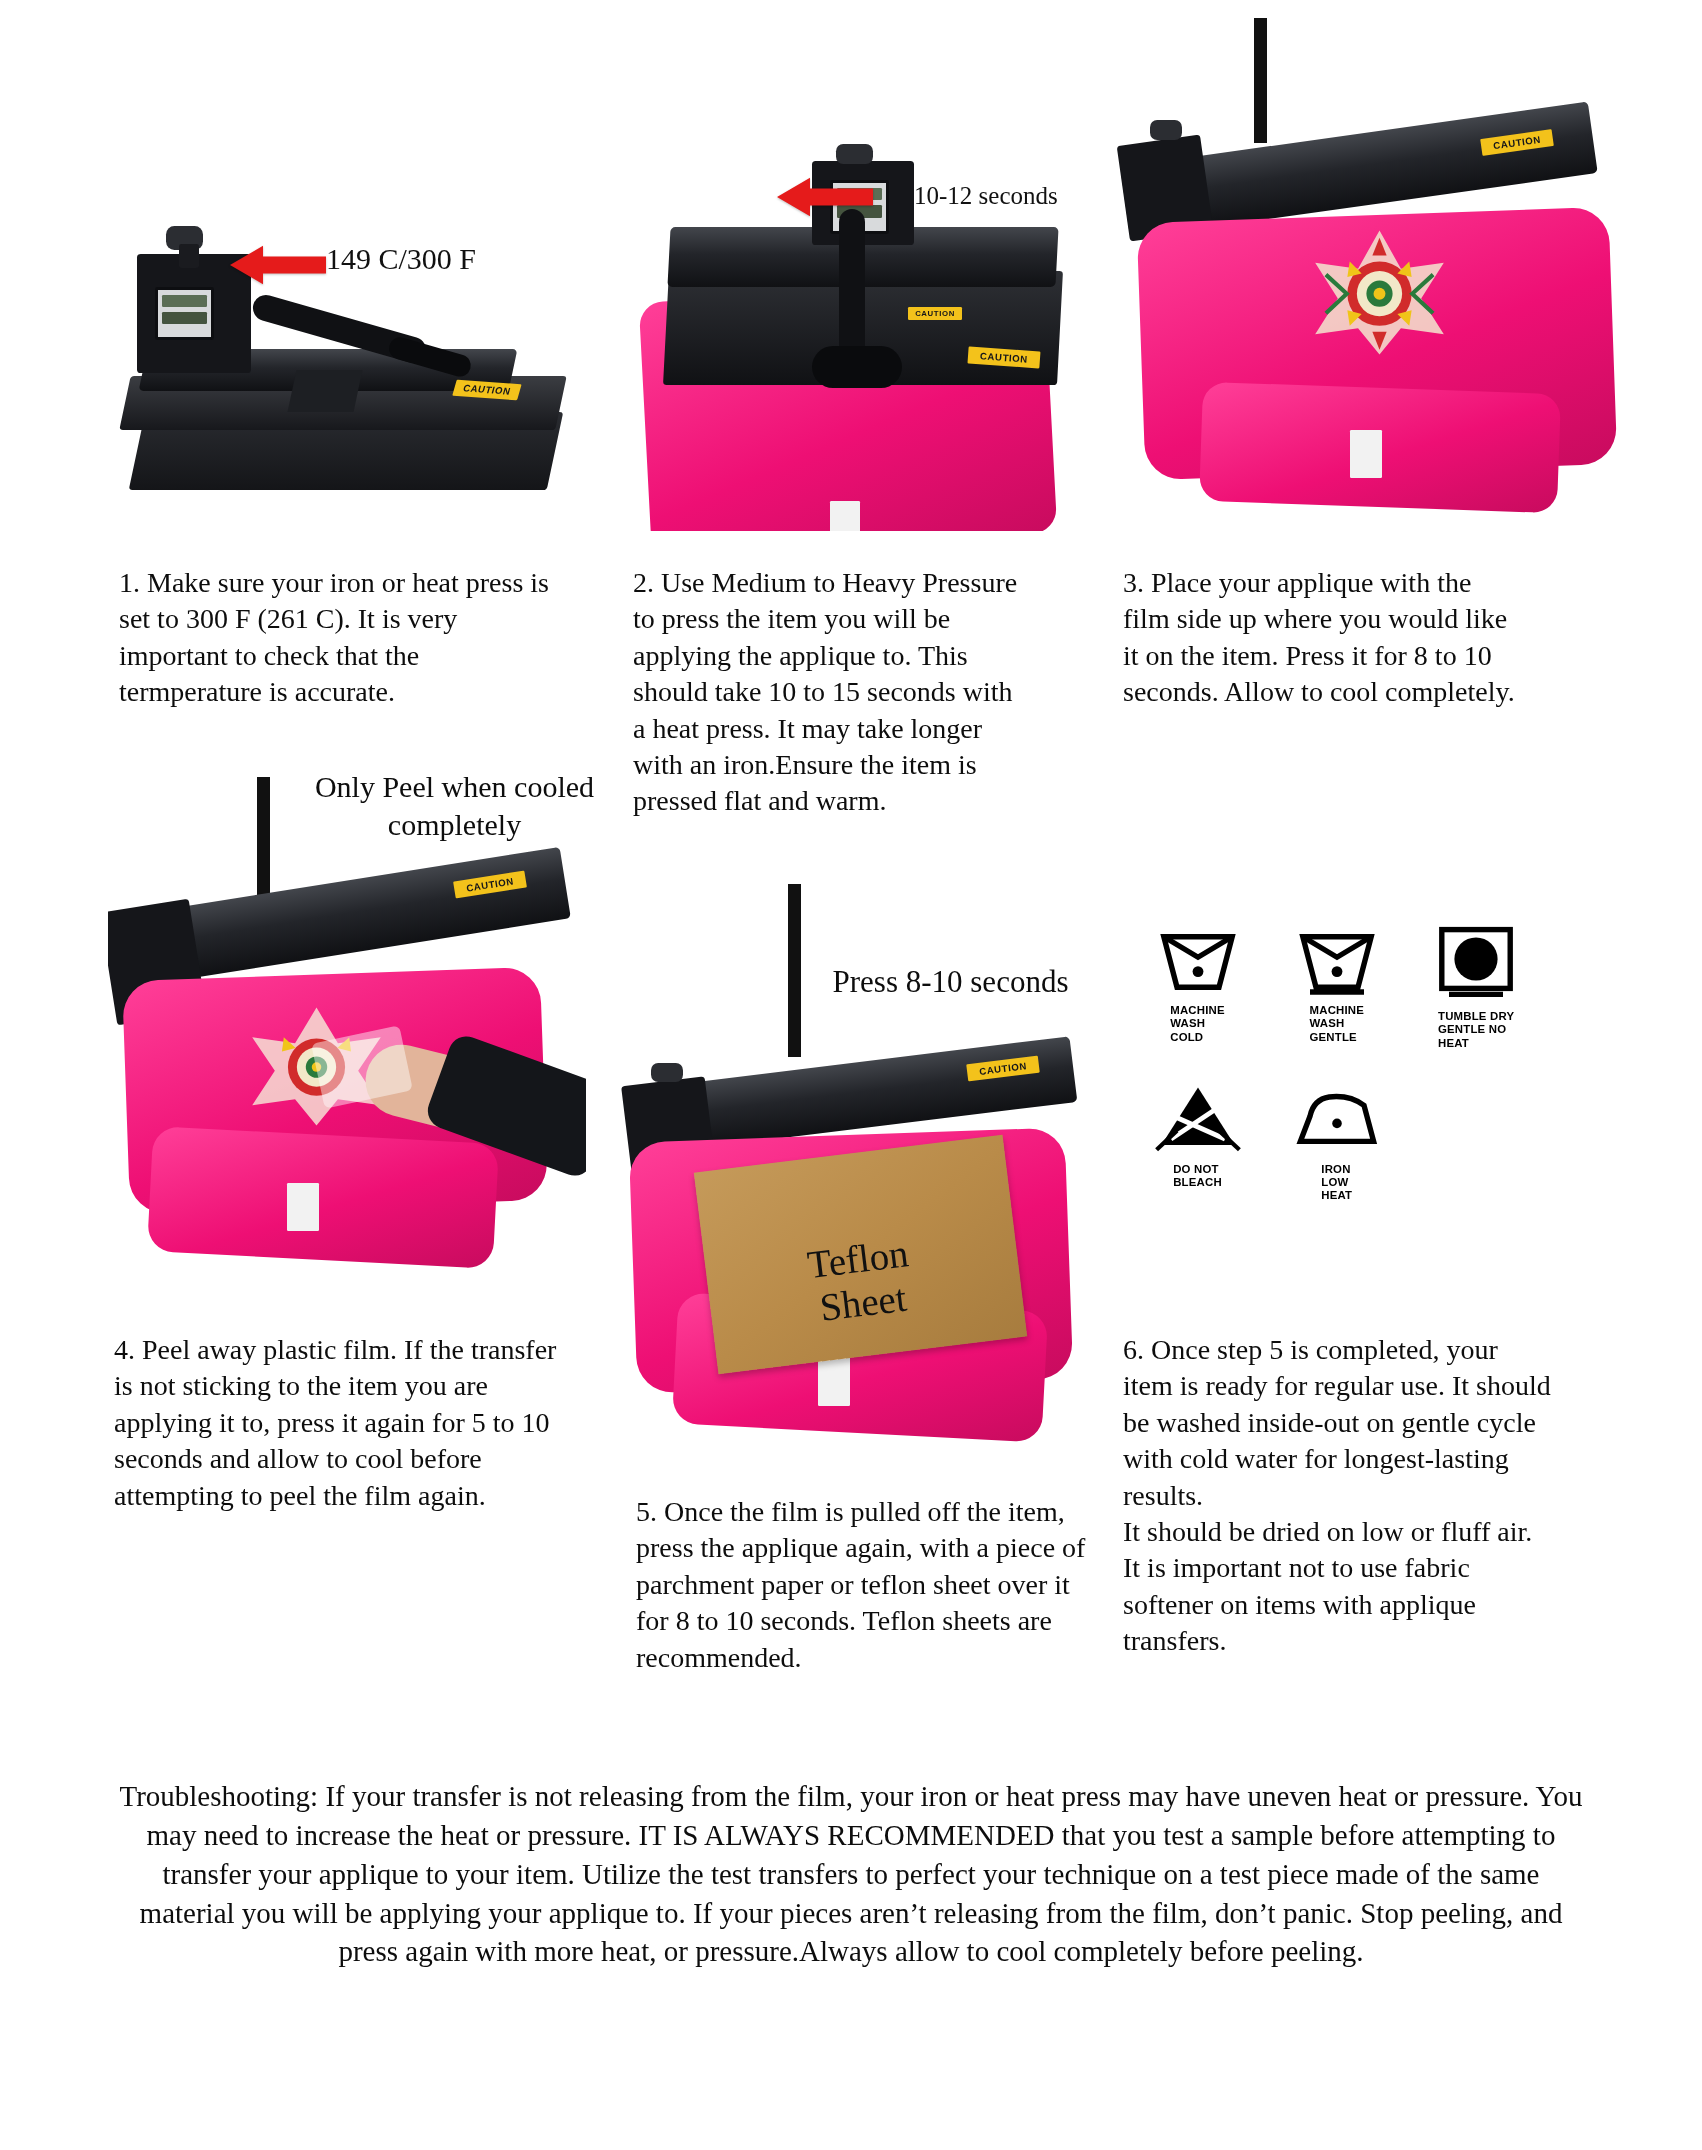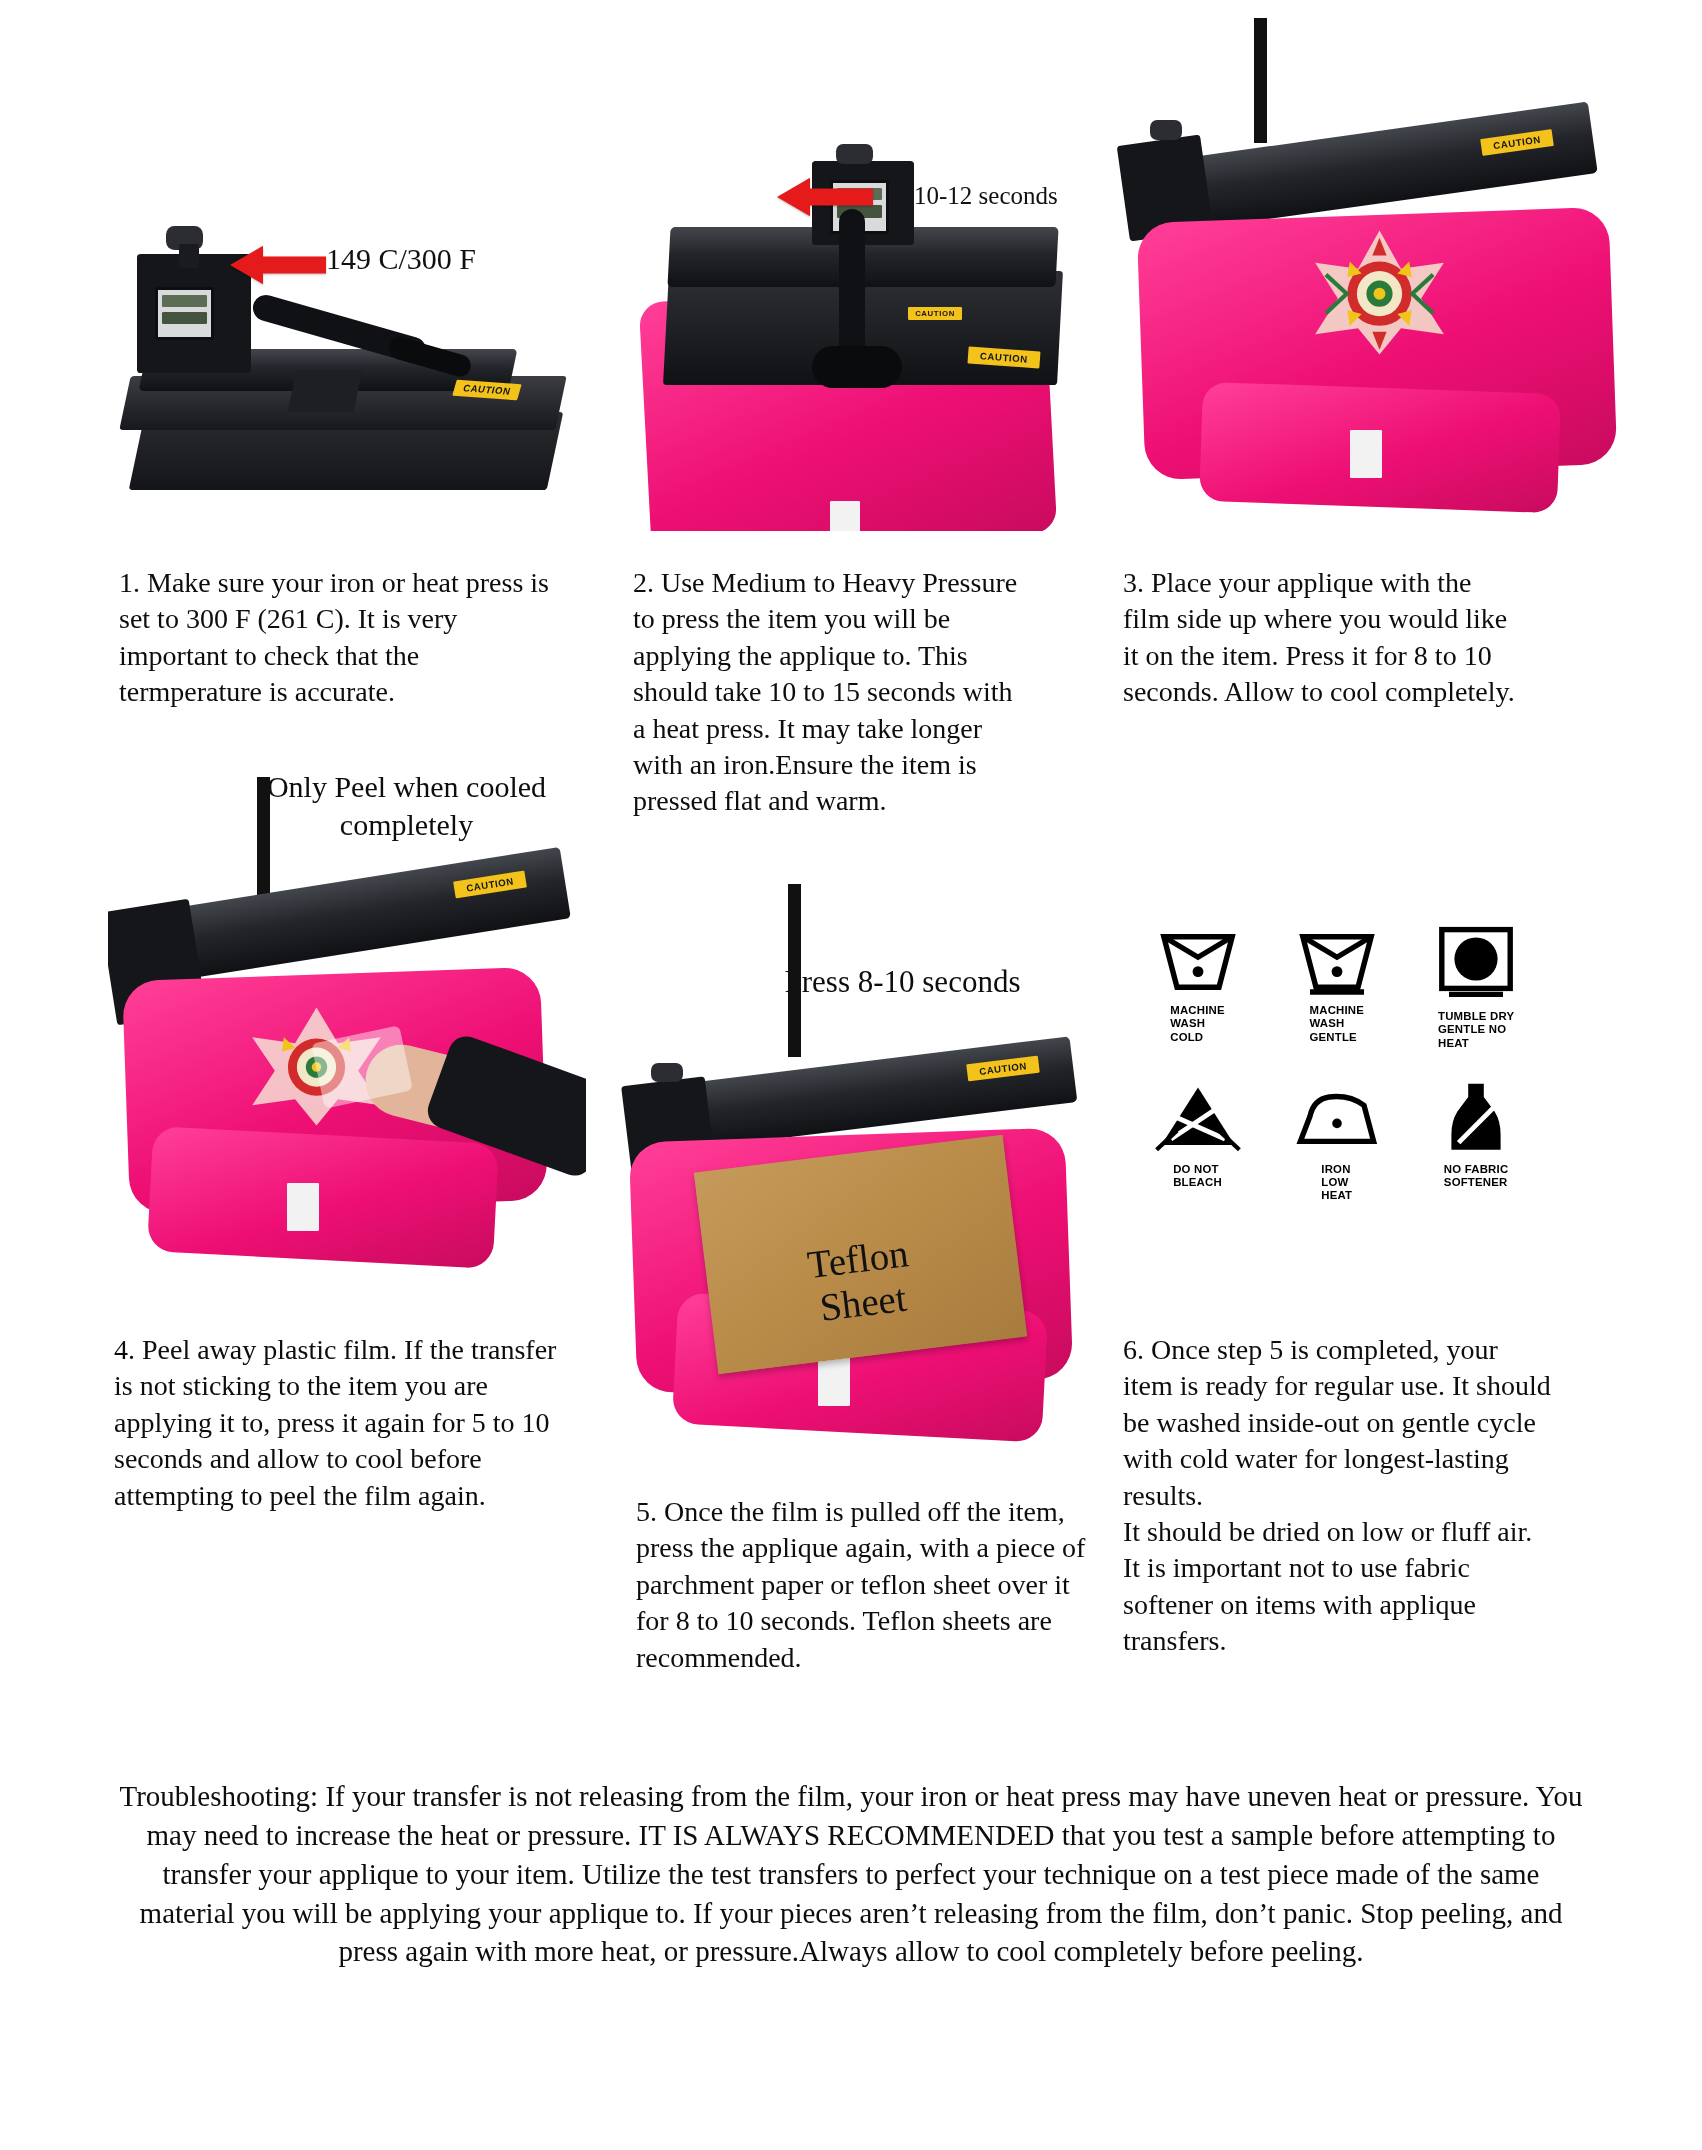--- a/index.html
+++ b/index.html
@@ -28,20 +28,21 @@
     line-height: 1.30;
     color: #0d0d0d;
     font-family: "Liberation Serif", serif;
   }
   .caption {
     position: absolute;
     font-size: 30px;
     line-height: 1.28;
     text-align: center;
     color: #0d0d0d;
+    padding-left: 48px;
   }
   .annotation {
     position: absolute;
     font-size: 26px;
     color: #111;
   }
 
   
   .photo {
     position: absolute;
@@ -391,30 +392,20 @@
     <div class="care-item">
       <svg width="90" height="78" viewBox="0 0 150 130">
         <path d="M14 104 L136 104 L120 44 Q96 26 62 30 Q36 34 30 62 Z" fill="none" stroke="#000" stroke-width="9"></path>
         <circle cx="75" cy="74" r="8" fill="#000"></circle>
       </svg>
       <div class="care-label" style="white-space:pre-line;">IRON
 LOW
 HEAT</div>
     </div>
 
-    <div class="care-item">
-      <svg width="90" height="78" viewBox="0 0 150 130">
-        <path d="M62 8 L88 8 L88 30 L106 54 Q116 70 116 92 L116 118 L34 118 L34 92 Q34 70 44 54 L62 30 Z" fill="#000"></path>
-        <g stroke="#fff" stroke-width="8">
-          <line x1="46" y1="106" x2="104" y2="48"></line>
-        </g>
-      </svg>
-      <div class="care-label" style="white-space:pre-line;">NO FABRIC
-SOFTENER</div>
-    </div>
   </div>
 
   <div class="step-text" style="left:1123px; top:1332px; width:430px; white-space:pre-line;">6. Once step 5 is completed, your item is ready for regular use. It should be washed inside-out on gentle cycle with cold water for longest-lasting results.
 It should be dried on low or fluff air. It is important not to use fabric softener on items with applique transfers.</div>
 
   <div class="troubleshooting" style="left:119px; top:1777px; width:1464px;">Troubleshooting: If your transfer is not releasing from the film, your iron or heat press may have uneven heat or pressure. You may need to increase the heat or pressure. IT IS ALWAYS RECOMMENDED that you test a sample before attempting to transfer your applique to your item. Utilize the test transfers to perfect your technique on a test piece made of the same material you will be applying your applique to. If your pieces aren’t releasing from the film, don’t panic. Stop peeling, and press again with more heat, or pressure.Always allow to cool completely before peeling.</div>
 
 </div>
 
 

